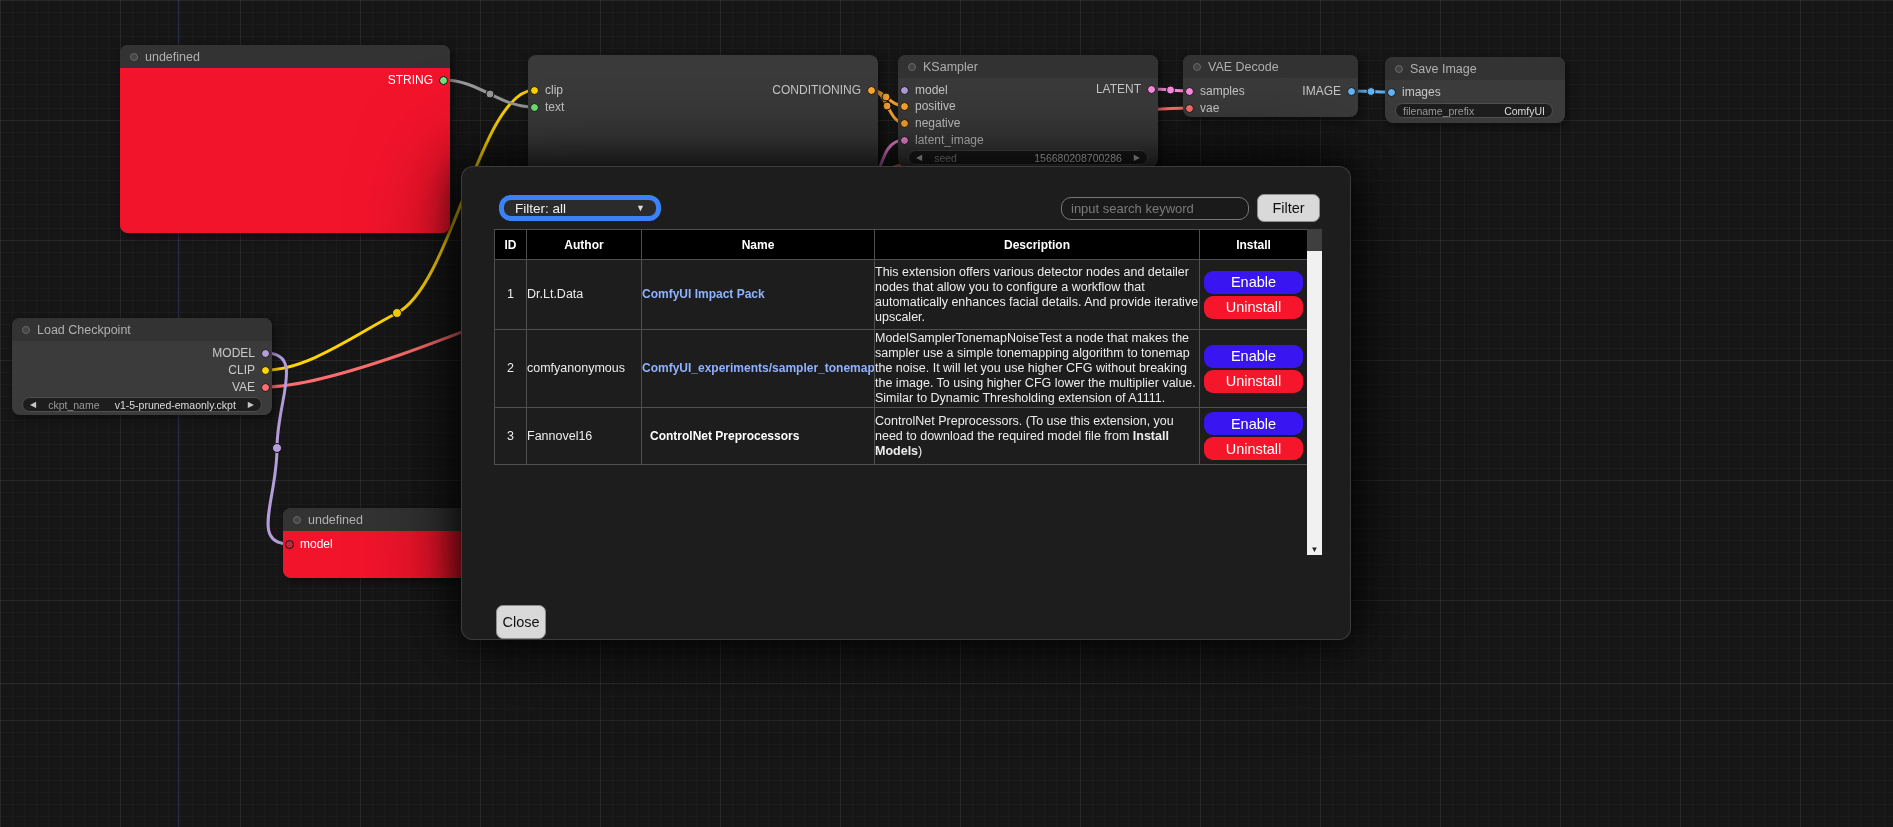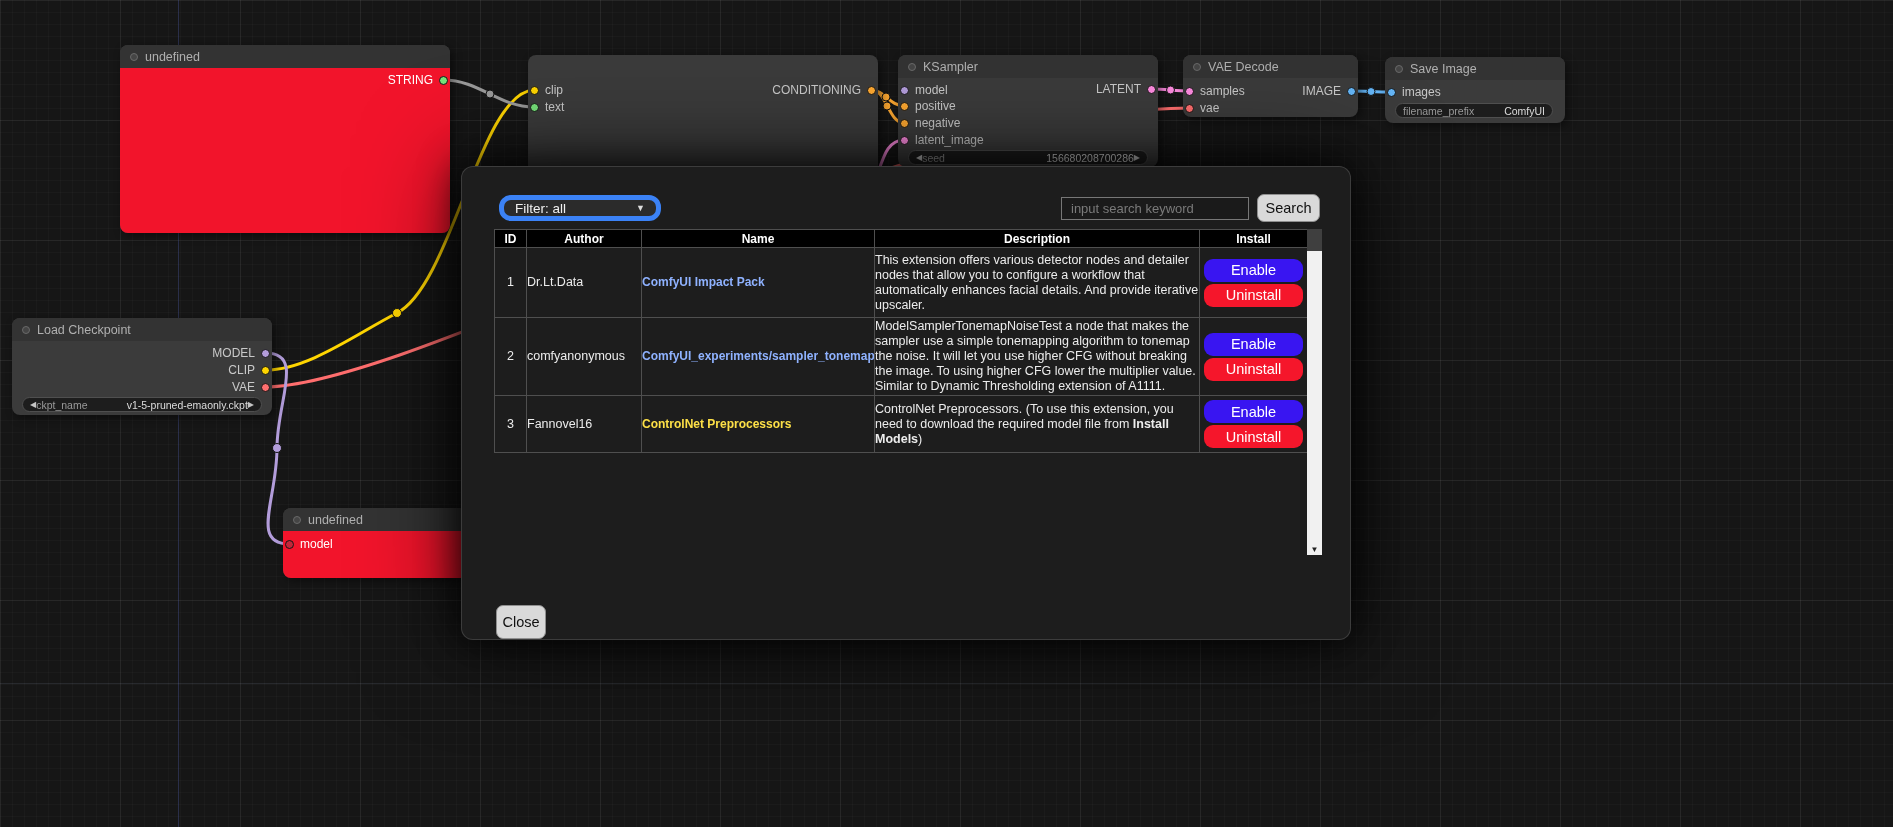--- a/index.html
+++ b/index.html
@@ -18,34 +18,34 @@
   
   .node{position:absolute;background:#3b3b3b;border-radius:8px;box-shadow:3px 3px 10px rgba(0,0,0,.45);color:#c9c9c9;z-index:3}
   .ntitle{height:23px;background:#333;border-radius:8px 8px 0 0;display:flex;align-items:center;gap:7px;padding:0 10px;font-size:12.5px;color:#b0b0b0;white-space:nowrap;overflow:hidden}
   .tdot{width:8px;height:8px;border-radius:50%;background:#454545;border:1px solid #6a6a6a;flex:none}
   .nbody{position:absolute;left:0;right:0;top:23px;bottom:0;border-radius:0 0 8px 8px}
   .slot{position:absolute;height:16px;display:flex;align-items:center;gap:6px;font-size:12px;color:#c9c9c9;white-space:nowrap;z-index:4}
   .slot.in{left:2px}
   .slot.out{right:2px;flex-direction:row-reverse}
   .slot .wlab{color:#fff}
   .sdot{width:9px;height:9px;border-radius:50%;border:1px solid #161616;flex:none;background:#888}
-  .widget{position:absolute;height:15px;background:#1d1d1d;border:1px solid #4f4f4f;border-radius:8px;display:flex;align-items:center;gap:0;padding:0 7px;font-size:10.5px;color:#999;z-index:4}
+  .widget{position:absolute;height:15px;background:#1d1d1d;border:1px solid #4f4f4f;border-radius:8px;display:flex;align-items:center;gap:12px;padding:0 7px;font-size:10.5px;color:#999;z-index:4}
   .widget .wval{margin-left:auto;color:#dcdcdc}
   .widget .warr{font-size:8px;color:#c5c5c5;flex:none;line-height:1}
 
   
   #dialog{position:absolute;left:461px;top:166px;width:890px;height:474px;background:#1d1d1d;border:1px solid rgba(255,255,255,.14);border-radius:12px;box-shadow:0 0 40px rgba(0,0,0,.95),0 0 100px rgba(0,0,0,.6);z-index:10}
   .selectwrap{position:absolute;left:37px;top:28px;width:162px;height:26px;background:#2b2b2b;border:5px solid #3b82f6;border-radius:12px;display:flex;align-items:center;padding:0 11px;font-size:13.5px;color:#f0f0f0;cursor:default}
   .selectwrap .caret{margin-left:auto;font-size:9px;color:#ddd}
-  .searchinput{position:absolute;left:599px;top:30px;width:188px;height:23px;background:#1a1a1a;border:1px solid #777;border-radius:0;color:#ddd;font-size:13px;padding:0 9px;outline:none;font-family:inherit}
+  .searchinput{position:absolute;left:599px;top:30px;width:188px;height:23px;background:#1a1a1a;border:1px solid #777;border-radius:10px;color:#ddd;font-size:13px;padding:0 9px;outline:none;font-family:inherit}
   .searchinput::placeholder{color:#7a7a7a}
   .searchbtn{position:absolute;left:795px;top:27px;width:63px;height:28px;background:#d9d9d9;color:#101010;border:1px solid #8f8f8f;border-radius:7px;font-size:14.5px;font-family:inherit}
   .tablewrap{position:absolute;left:32px;top:62px;width:828px;height:326px}
   table{border-collapse:collapse;table-layout:fixed;width:813px;font-size:12.5px;color:#ececec}
-  th{background:#000;border:1px solid #4f4f4f;font-size:12px;height:18px;padding:0;color:#fff;font-weight:bold}
+  th{background:#000;border:1px solid #4f4f4f;font-size:12px;height:30px;padding:0;color:#fff;font-weight:bold}
   td{border:1px solid #4f4f4f;padding:1px 0;vertical-align:middle;line-height:15px}
   tr.r0{height:70px} tr.r1{height:72px} tr.r2{height:52px}
   td.cid{text-align:center}
   td.cname{font-weight:bold;font-size:12px;white-space:nowrap;overflow:hidden}
   .elink{font-weight:bold;cursor:pointer}
   td.cinstall{padding:2px 4px}
   .ibtn{display:block;width:100%;height:23px;border:none;border-radius:9px;color:#fff;font-size:14.5px;margin:2px 0;font-family:inherit;cursor:pointer}
   .closebtn{position:absolute;left:34px;top:438px;width:50px;height:34px;background:#d9d9d9;border:1px solid #8f8f8f;border-radius:7px;font-size:14.5px;color:#101010;font-family:inherit}
   .sbar{position:absolute;right:0;top:0;width:15px;height:326px;background:#f1f1f1}
   .sthumb{position:absolute;top:0;left:0;right:0;height:22px;background:#3f3f3f}
@@ -212,21 +212,21 @@
         <span class="wlab">model</span>
       </div>
   </div>
 
   <div id="dialog">
     <div class="selectwrap">
       <span>Filter: all</span>
       <span class="caret">▼</span>
     </div>
     <input class="searchinput" placeholder="input search keyword" style="">
-    <button class="searchbtn">Search</button>
+    <button class="searchbtn">Filter</button>
 
     <div class="tablewrap">
       <table>
         <colgroup>
             <col style="width:32px">
             <col style="width:115px">
             <col style="width:233px">
             <col style="width:325px">
             <col style="width:108px">
           </colgroup>
@@ -254,21 +254,21 @@
           <td class="cname"><span class="elink" style="color: rgb(143, 178, 255);">ComfyUI_experiments/sampler_tonemap</span></td>
           <td><span>ModelSamplerTonemapNoiseTest a node that makes the sampler use a simple tonemapping algorithm to tonemap the noise. It will let you use higher CFG without breaking the image. To using higher CFG lower the multiplier value. Similar to Dynamic Thresholding extension of A1111.</span><b></b><span></span></td>
           <td class="cinstall">
             <button class="ibtn" style="background: rgb(57, 21, 241);">Enable</button>
             <button class="ibtn" style="background: rgb(245, 22, 43);">Uninstall</button>
           </td>
         </tr>
         <tr class="r2">
           <td class="cid">3</td>
           <td>Fannovel16</td>
-          <td class="cname"><span class="elink" style="color: #fde047;">ControlNet Preprocessors</span></td>
+          <td class="cname"><span class="elink" style="color: #ffffff; margin-left: 8px;">ControlNet Preprocessors</span></td>
           <td><span>ControlNet Preprocessors. (To use this extension, you need to download the required model file from </span><b>Install Models</b><span>)</span></td>
           <td class="cinstall">
             <button class="ibtn" style="background: rgb(57, 21, 241);">Enable</button>
             <button class="ibtn" style="background: rgb(245, 22, 43);">Uninstall</button>
           </td>
         </tr>
       </tbody>
         </table>
       <div class="sbar">
         <div class="sthumb"></div>

